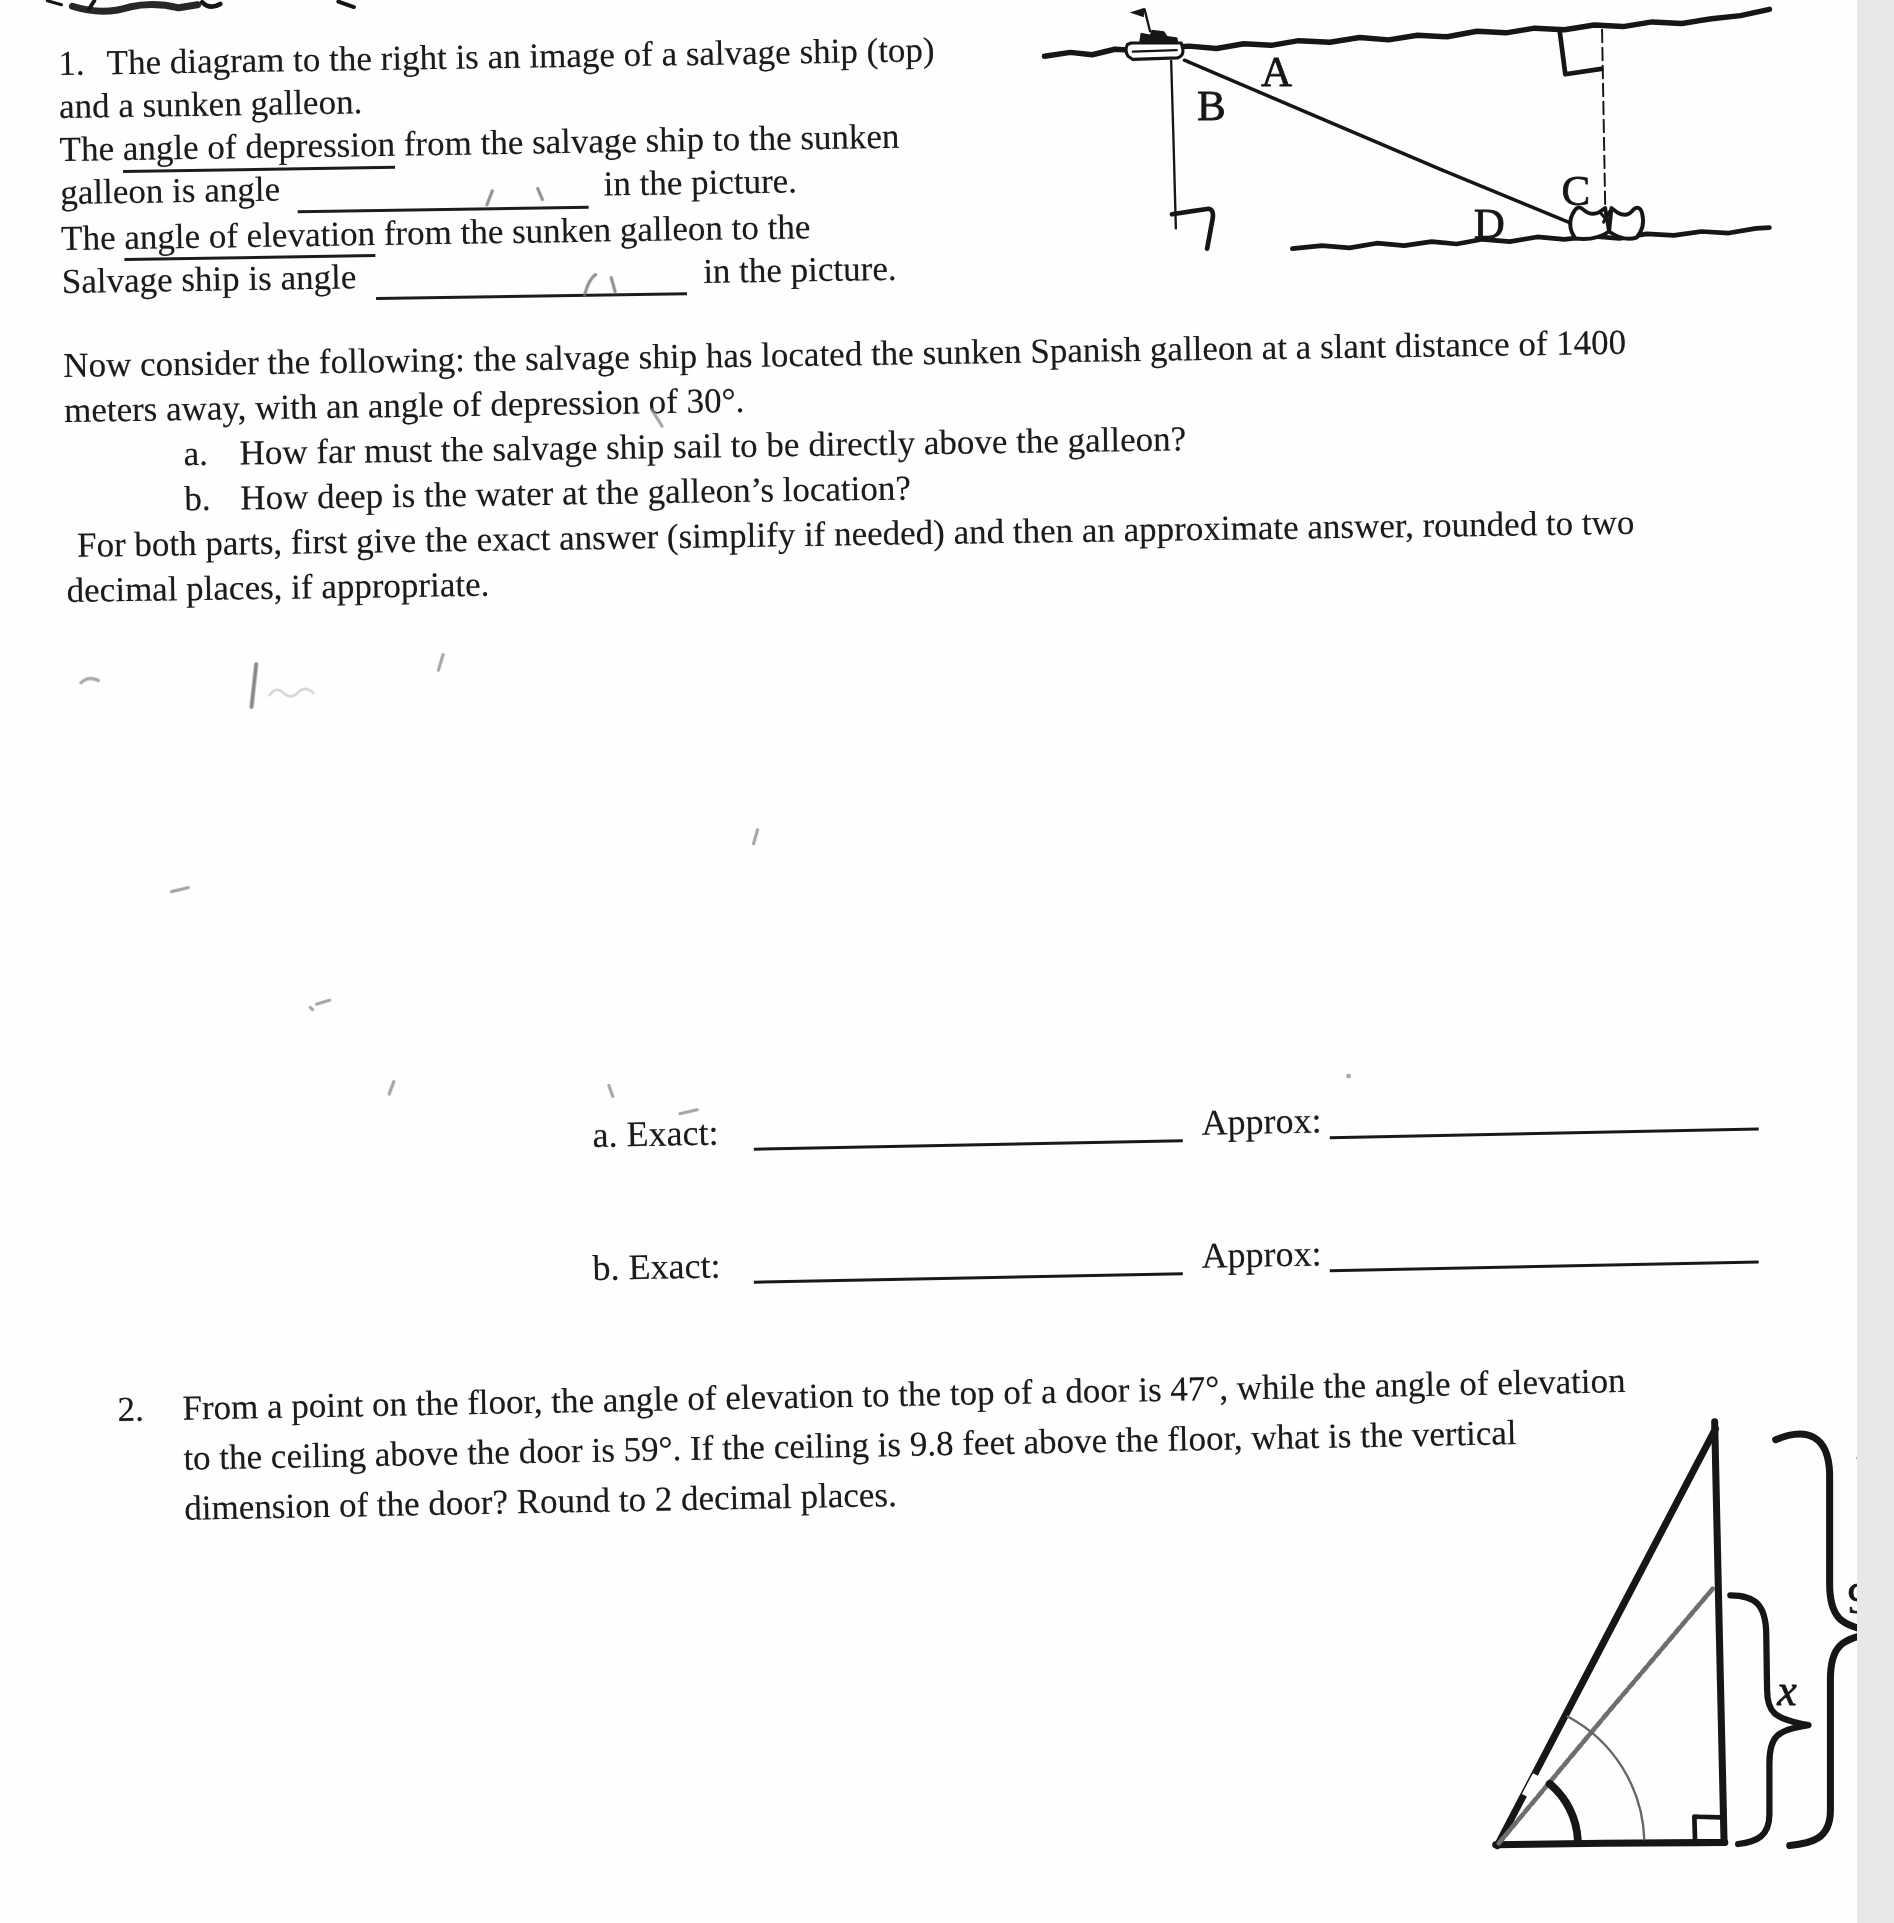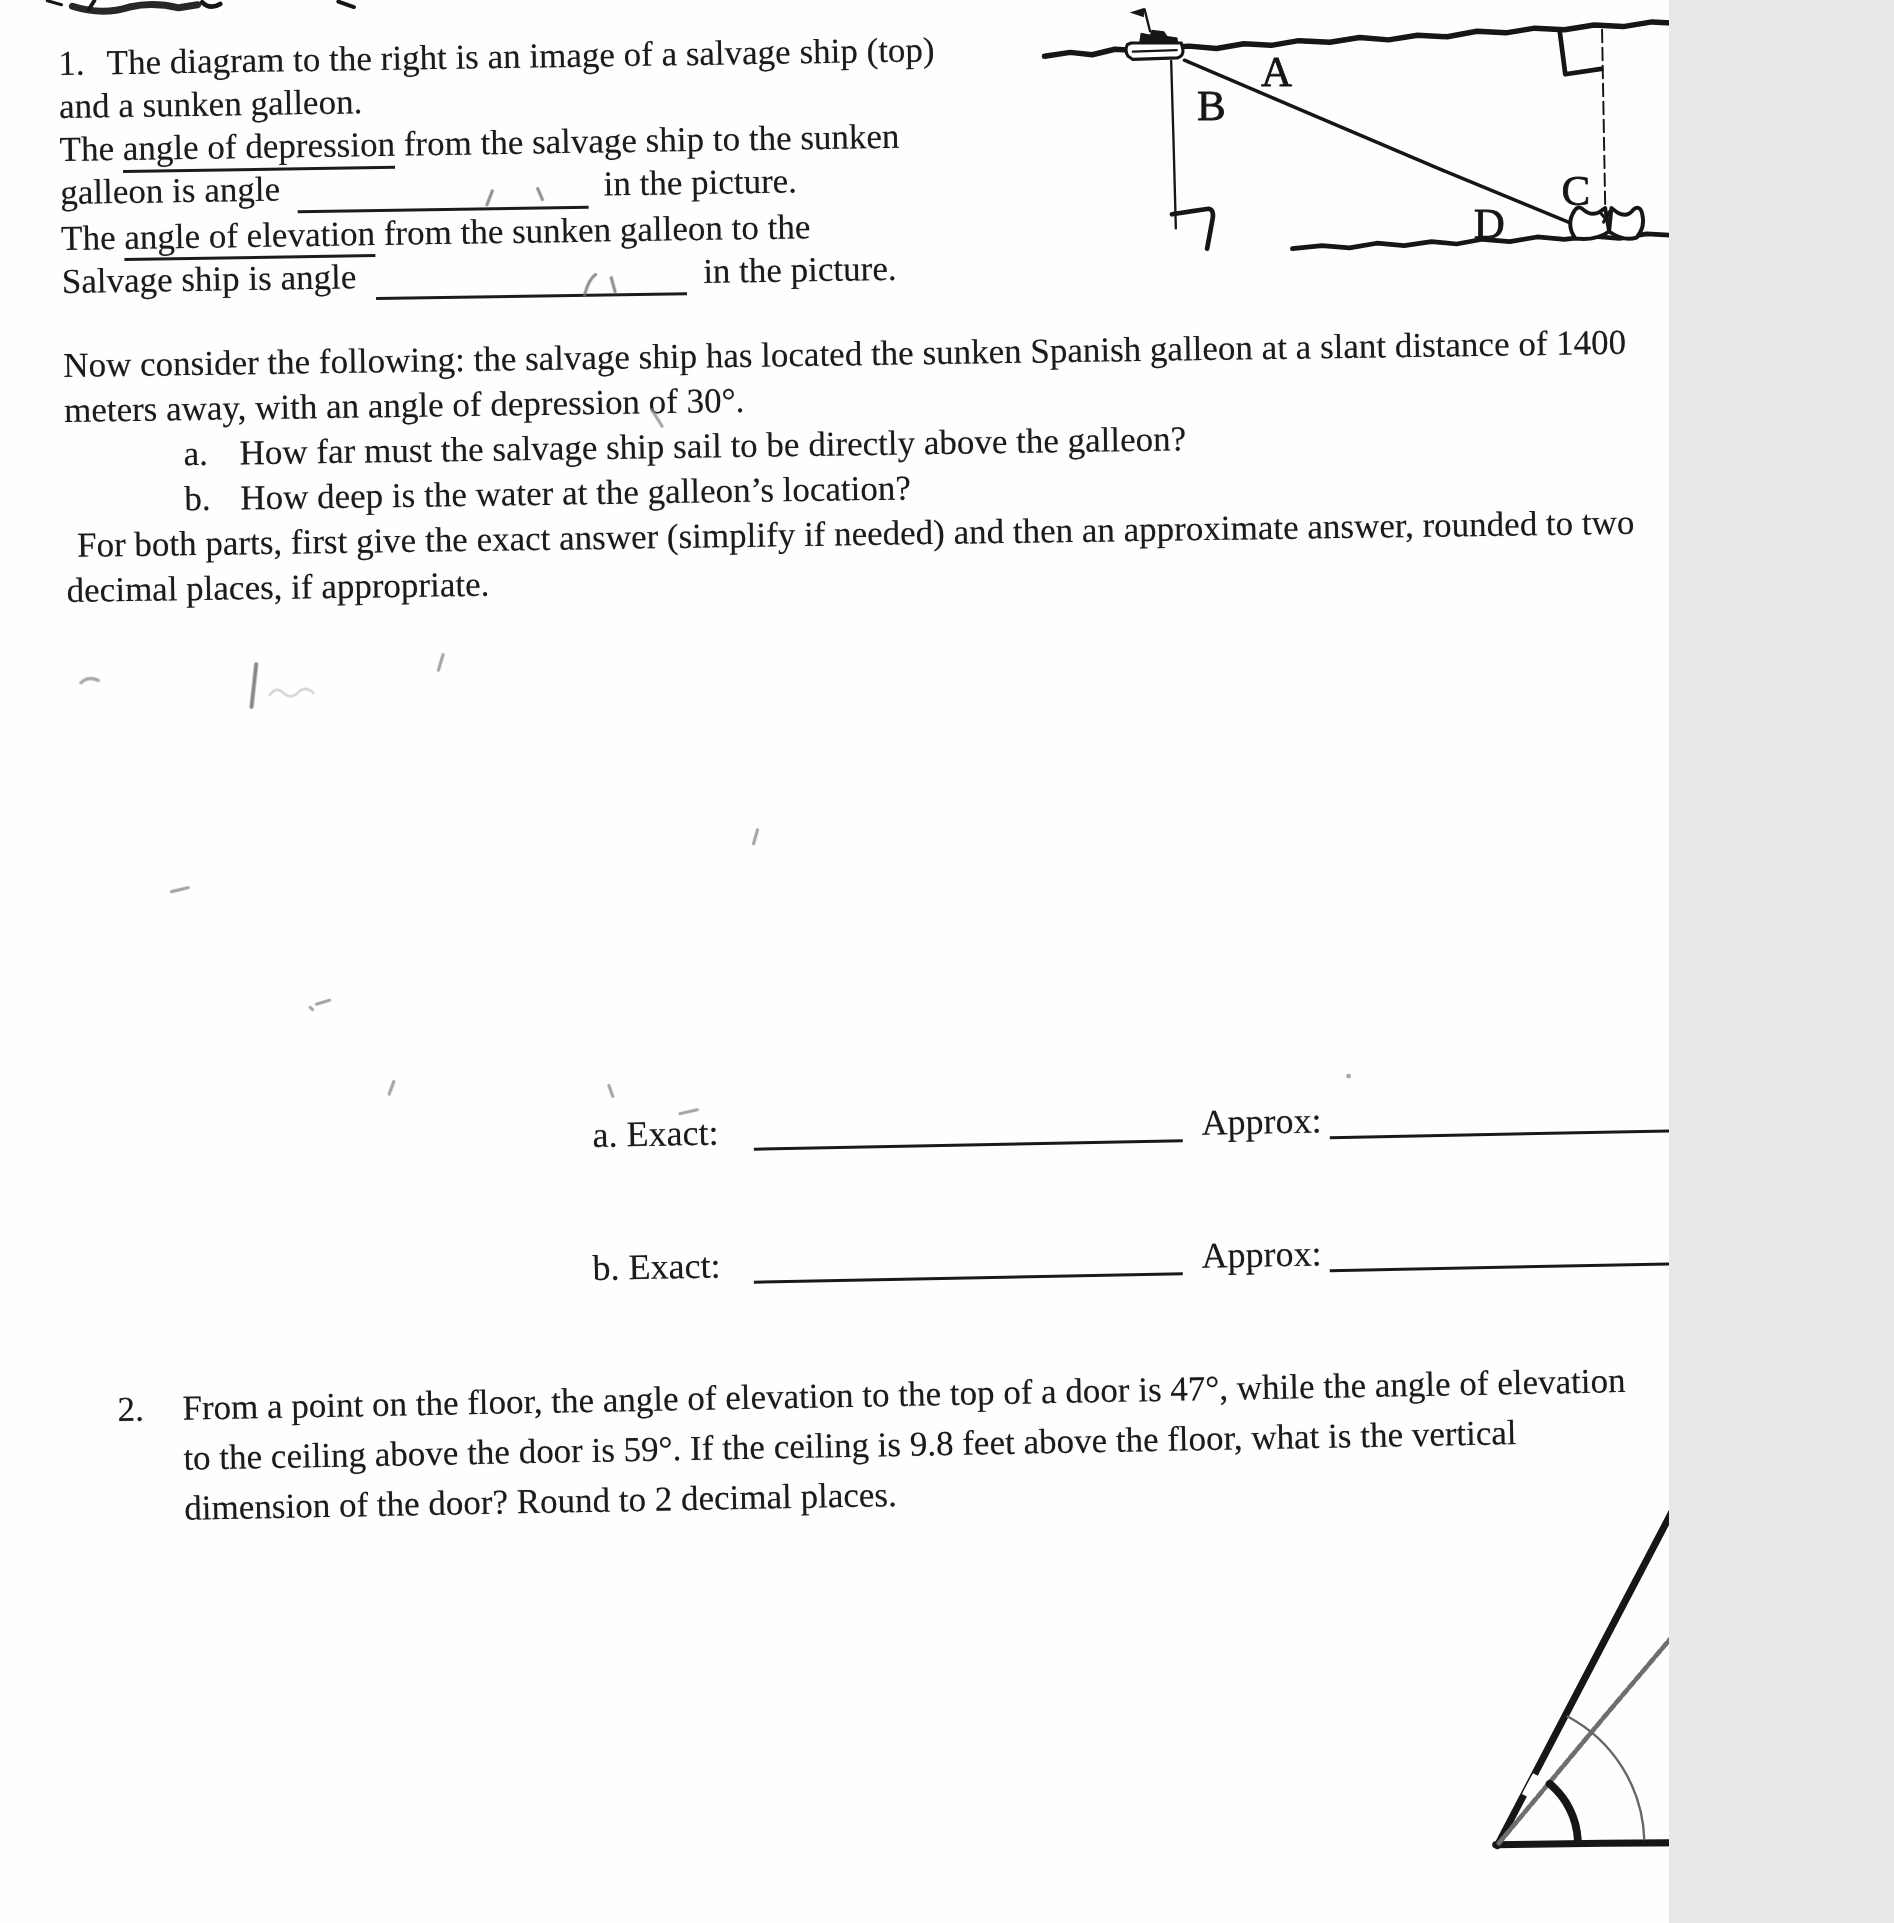--- a/index.html
+++ b/index.html
@@ -1,17 +1,17 @@
 <!DOCTYPE html>
 <html style="font-size:12.5px"><head>
 <meta charset="utf-8">
 <style>
   html,body{margin:0;padding:0;background:#e8e8e8;}
   .page{
-    position:relative;width:1669px;height:1923px;background:#fefefe;
+    position:relative;width:1857px;height:1923px;background:#fefefe;
     overflow:hidden;font-family:"Liberation Serif",serif;color:#1b1b1b;
   }
   .page *{box-sizing:border-box;}
   .txt{ text-shadow:0 0 0.8px rgba(10,10,10,.45); }
   
   .p1{position:absolute;left:58px;top:42px;font-size:35px;line-height:43px;
       white-space:nowrap;transform:rotate(-0.9deg);transform-origin:0 0;}
   .p1 .num{display:inline-block;margin-right:22px;}
   .ul{border-bottom:3.9px solid #1c1c1c;padding-bottom:1.6px;}
   .inline-blank{display:inline-block;height:0;border-bottom:3.9px solid #1c1c1c;

